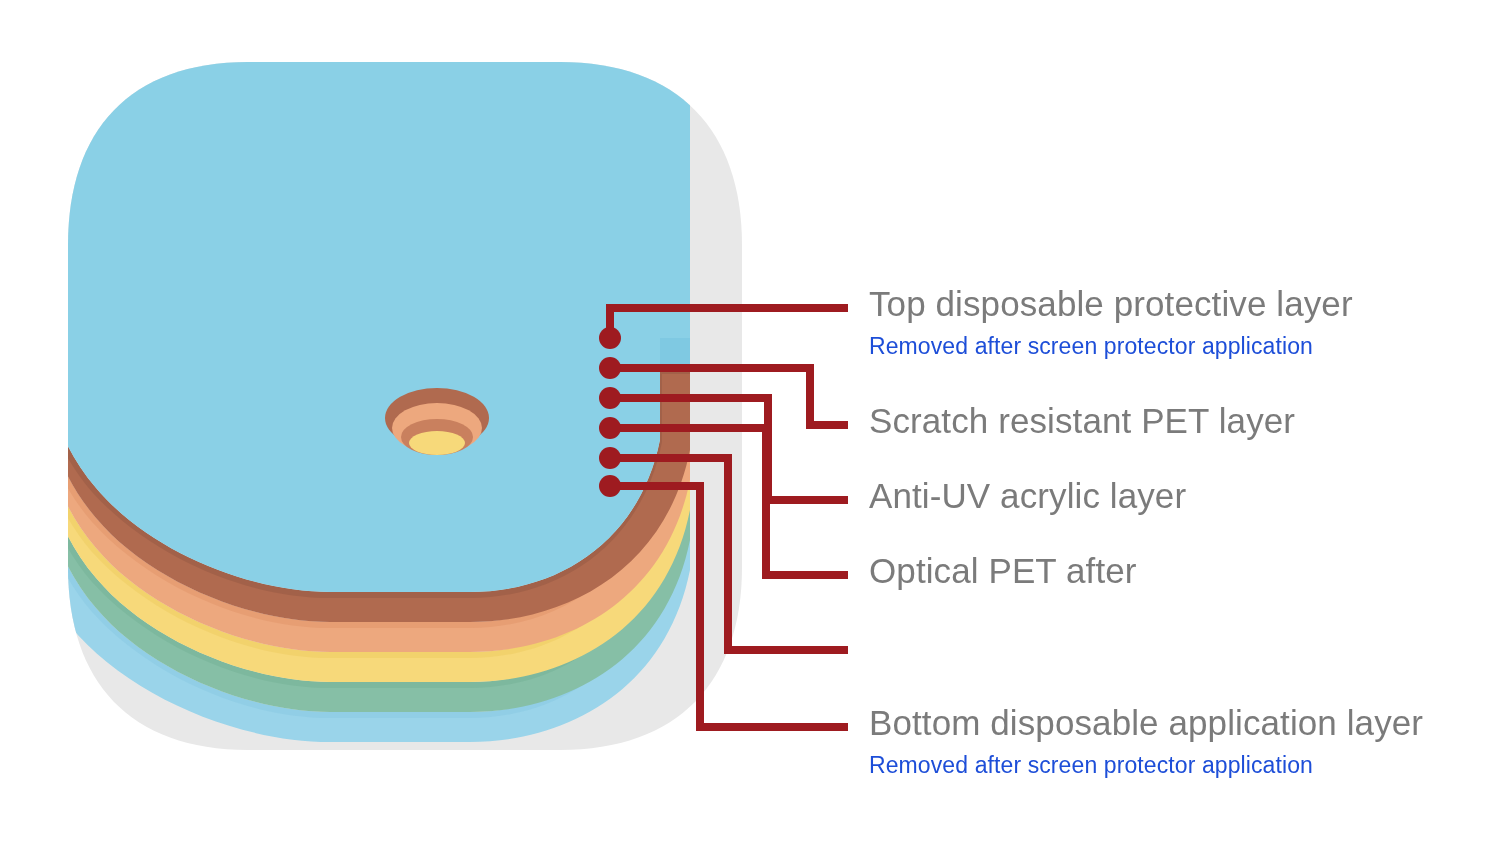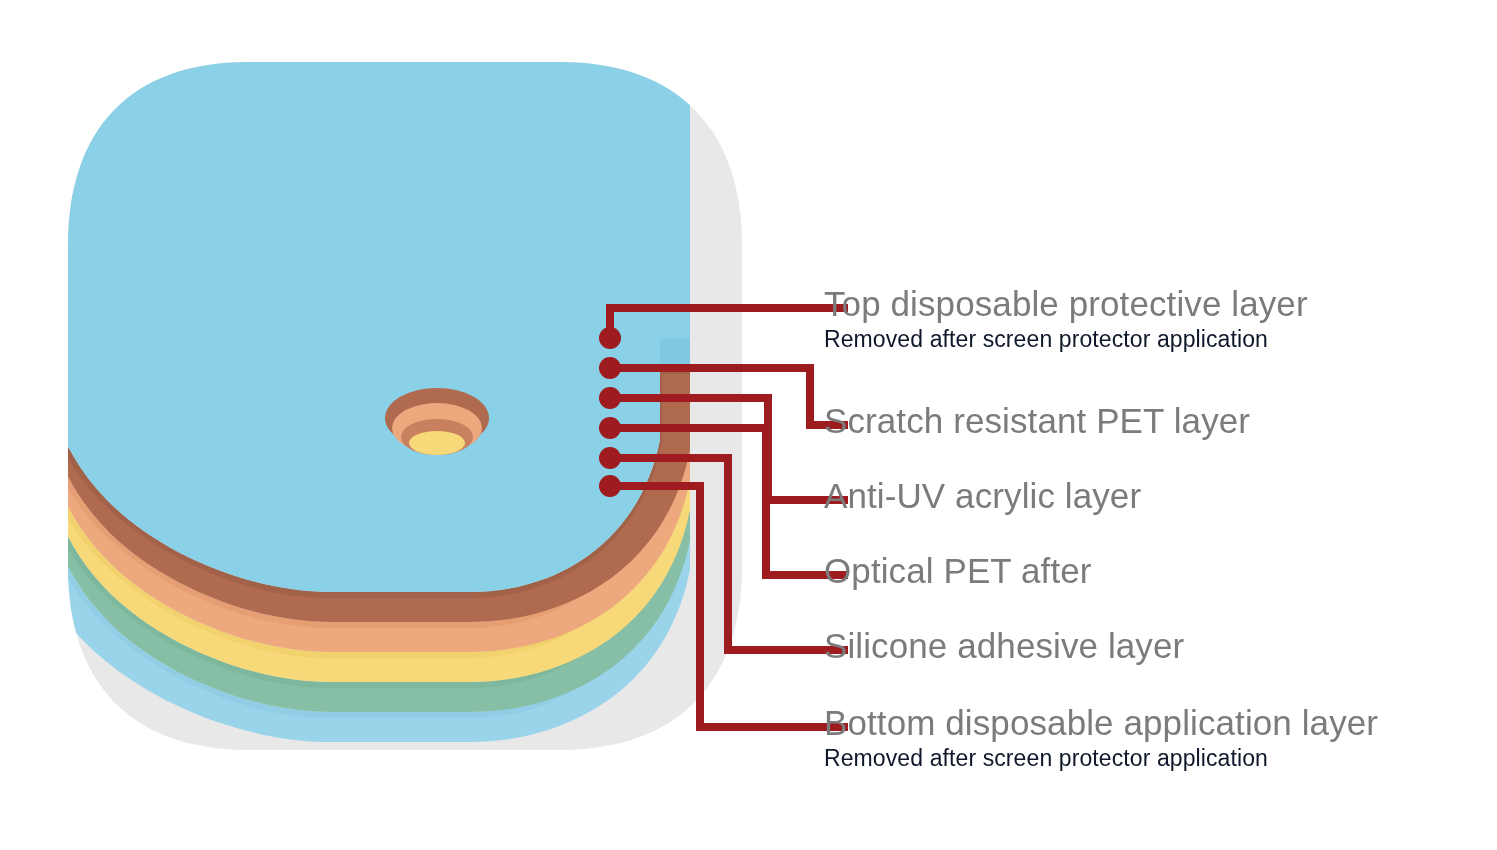--- a/index.html
+++ b/index.html
@@ -21,39 +21,39 @@
   #diagram-svg {
     position: absolute;
     left: 0;
     top: 0;
     width: 1497px;
     height: 850px;
     display: block;
   }
   .label-block {
     position: absolute;
-    left: 824px;
+    left: 869px;
     white-space: nowrap;
   }
   .label-title {
     font-family: "Liberation Sans", sans-serif;
     font-size: 35px;
     font-weight: 400;
     color: #7b7b7b;
     line-height: 1.05;
     letter-spacing: 0.1px;
   }
   .label-sub {
     font-family: "Liberation Sans", sans-serif;
     font-size: 23px;
     font-weight: 400;
-    color: #0f172a;
+    color: #1d4ed8;
     line-height: 1.12;
     letter-spacing: 0.1px;
-    margin-top: 4px;
+    margin-top: 11px;
   }
 </style>
 </head>
 <body>
 
 <div id="stage">
 
   <svg id="diagram-svg" viewBox="0 0 1497 850">
 
     <defs>
@@ -208,22 +208,19 @@
   </div>
 
   <div class="label-block" style="top:478px;">
     <div class="label-title">Anti-UV acrylic layer</div>
   </div>
 
   <div class="label-block" style="top:553px;">
     <div class="label-title">Optical PET after</div>
   </div>
 
-  <div class="label-block" style="top:628px;">
-    <div class="label-title">Silicone adhesive layer</div>
-  </div>
 
   <div class="label-block" style="top:705px;">
     <div class="label-title">Bottom disposable application layer</div>
     <div class="label-sub">Removed after screen protector application</div>
   </div>
 
 </div>
 
 </body></html>

